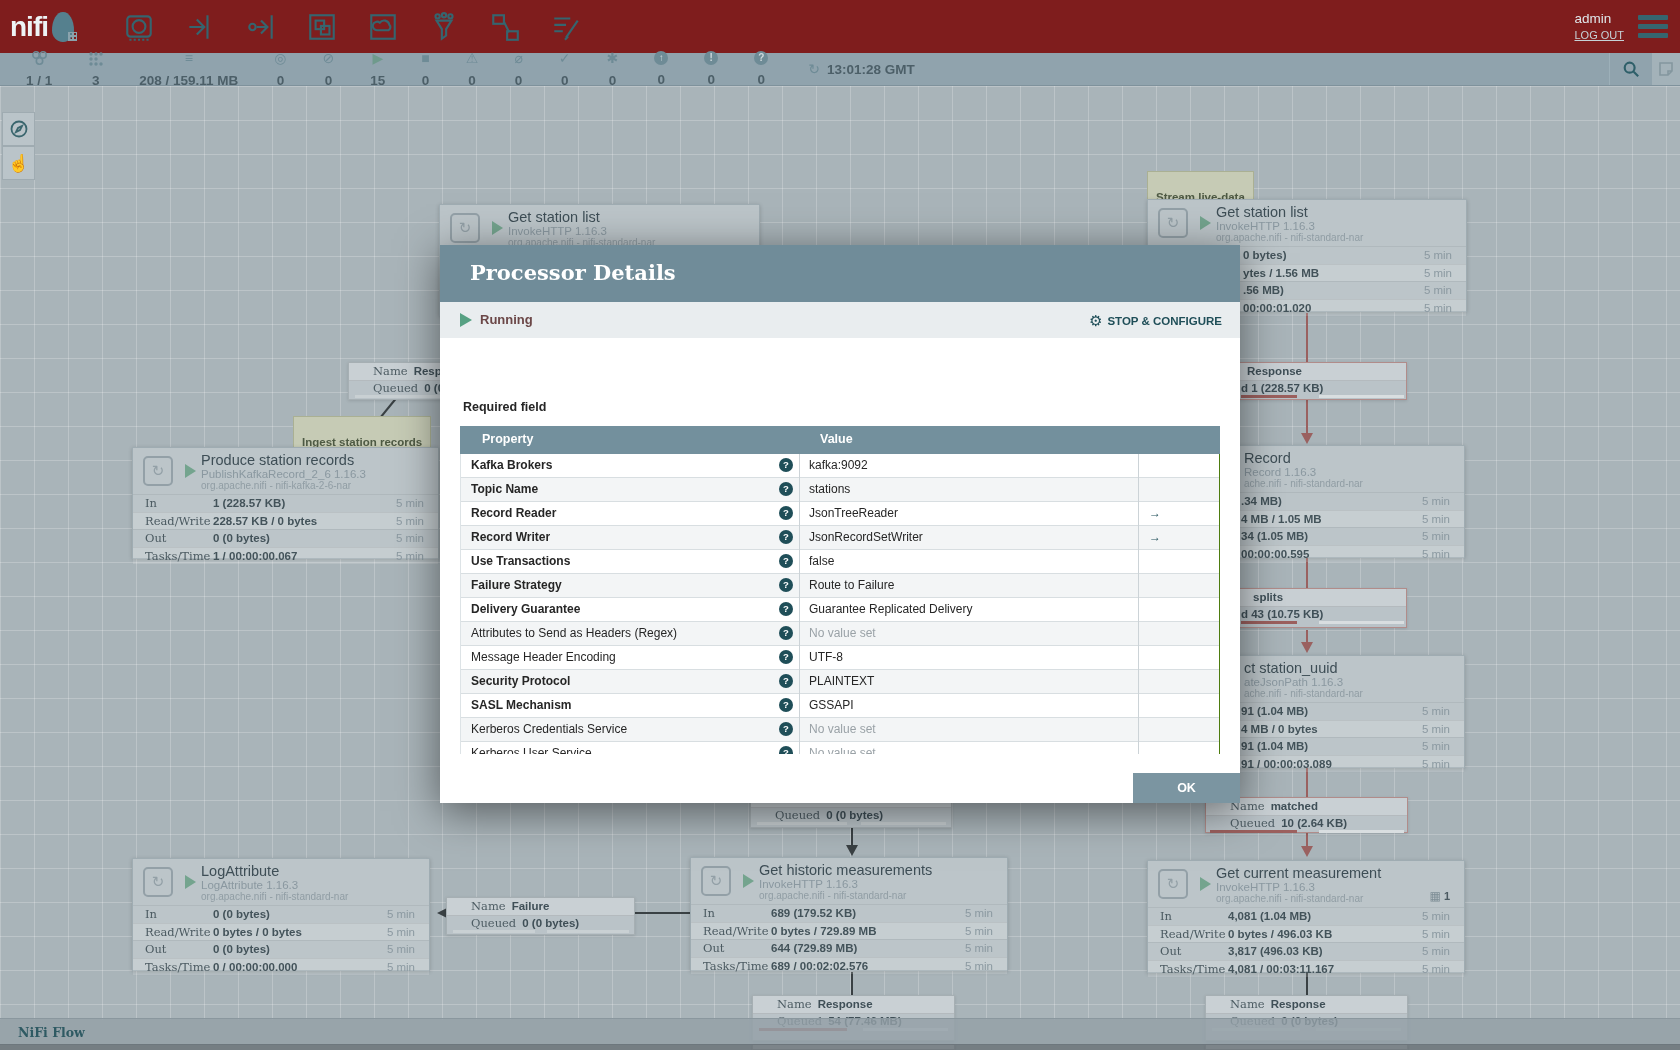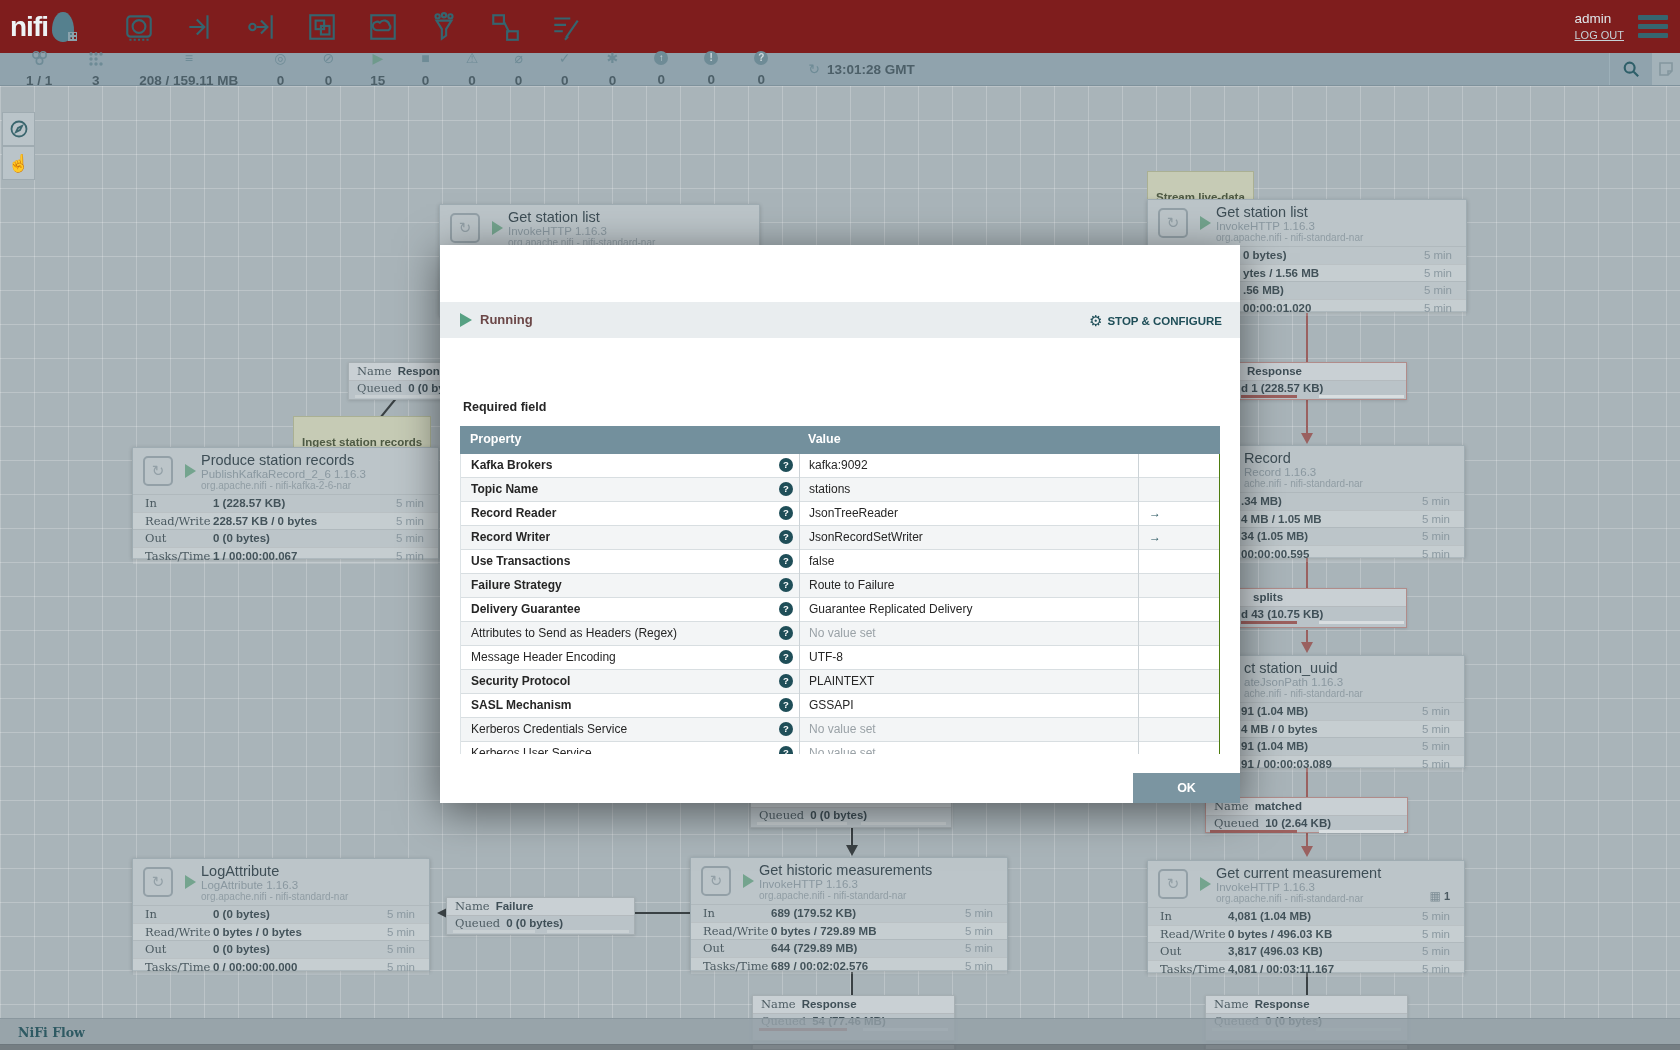--- a/index.html
+++ b/index.html
@@ -76,21 +76,21 @@
   .proc.fragL .p-v{left:95px;}
   .proc.frag2 .p-t{left:96px;}
   .proc.frag2 .p-v{left:93px;}
 
   .conn{position:absolute;background:#bac3c8;border:1px solid #a6afb3;z-index:3;
     box-shadow:0 1px 3px rgba(0,0,0,.12);box-sizing:border-box;}
   .conn.red{border-color:#b18c8a;}
   .c-r1{height:17px;border-bottom:1px solid rgba(0,0,0,.1);font-size:11.5px;line-height:16px;
     background:rgba(255,255,255,.22);white-space:nowrap;}
   .c-r2{position:relative;height:19px;font-size:11.5px;line-height:15px;white-space:nowrap;}
-  .c-l{font-family:"DejaVu Serif",serif;color:#4e5d64;margin-left:8px;}
+  .c-l{font-family:"DejaVu Serif",serif;color:#4e5d64;margin-left:24px;}
   .c-v{font-weight:bold;color:#3f4f57;margin-left:6px;}
   .c-frag{font-weight:bold;color:#3f4f57;display:inline-block;}
   .bar{position:absolute;bottom:2px;height:3px;background:#c9d0d3;}
   .bar.redb{background:#9c605e;}
   .bar.liteb{background:#d9dee0;}
 
   
   .crumbbar{position:absolute;left:0;top:1018px;width:100%;height:26px;
     background:rgba(148,160,167,.82);border-top:1px solid #8a979e;z-index:5;
     display:flex;align-items:center;}
@@ -112,21 +112,21 @@
   .d-action{position:absolute;right:18px;top:10px;color:#1f4e58;font-weight:bold;
     font-size:11.5px;cursor:pointer;display:flex;align-items:center;gap:5px;}
   .gearg{font-size:15px;font-weight:normal;}
   .tabs{position:absolute;left:23px;top:103px;display:flex;gap:3px;}
   .tab{height:32px;background:#e3e8ea;border:1px solid #ccd4d8;color:#41545d;font-weight:bold;
     font-size:11.5px;line-height:32px;padding:0 21px;cursor:pointer;white-space:nowrap;}
   .tab.active{background:#fff;border:1px solid #1f4e58;color:#1f3b43;}
   .reqnote{position:absolute;left:23px;top:155px;font-weight:bold;font-size:12.5px;color:#262626;}
   .tbl{position:absolute;left:20px;top:181px;width:760px;}
   .th{height:28px;background:#73909d;color:#fff;font-weight:bold;font-size:12.5px;position:relative;}
-  .th span{position:absolute;top:6px;}
+  .th span{position:absolute;top:6px;margin-left:12px;}
   .rows{position:relative;height:300px;overflow:hidden;border-left:1px solid #dde3e6;border-right:1px solid #4d7c0f;}
   .vline{position:absolute;top:0;height:100%;width:1px;background:#ccd3d7;z-index:2;}
   .prow{position:relative;height:23px;border-bottom:1px solid #d8dee1;font-size:12px;
     line-height:23px;background:#fff;white-space:nowrap;}
   .prow.alt{background:#f3f5f6;}
   .pp{position:absolute;left:10px;color:#262626;}
   .req{font-weight:bold;}
   .help{position:absolute;left:318px;top:4px;width:14px;height:14px;border-radius:50%;
     background:#1f4e58;color:#fff;font-size:9.5px;line-height:14px;text-align:center;
     font-weight:bold;cursor:pointer;}
@@ -627,20 +627,23 @@
 
   <div class="conn" style="left:752px;top:1044px;width:203px;height:6px;"></div>
   <div class="conn" style="left:1205px;top:1044px;width:203px;height:6px;"></div>
 
   <div class="crumbbar">
     <span class="crumb">NiFi Flow</span>
   </div>
   <div class="bstrip"></div>
 
   <div class="dialog">
+    <div class="d-hdr">
+      <div class="d-title">Processor Details</div>
+    </div>
     <div class="d-status">
       <span class="run-play"></span>
       <span class="run-txt">Running</span>
       <span class="d-action">
         <span class="gearg">⚙</span>
         <span>STOP &amp; CONFIGURE</span>
       </span>
     </div>
     <div class="reqnote">Required field</div>
 

